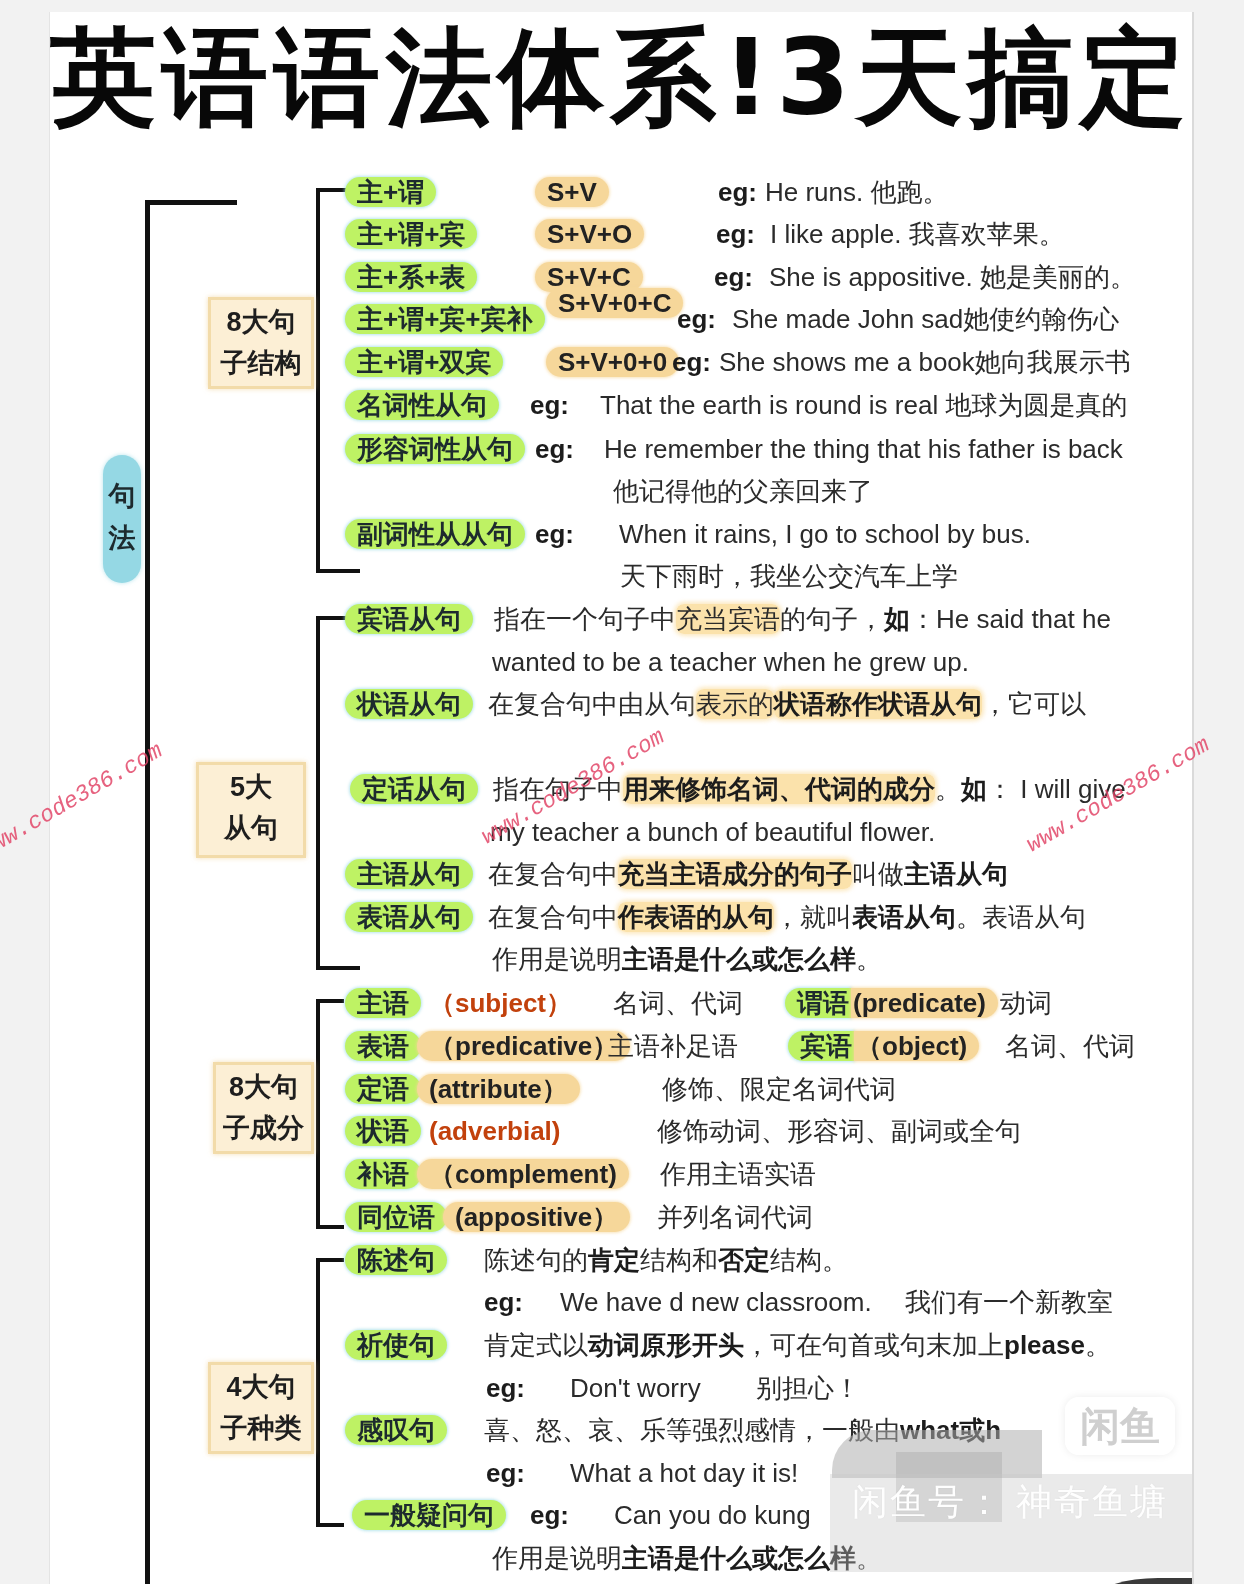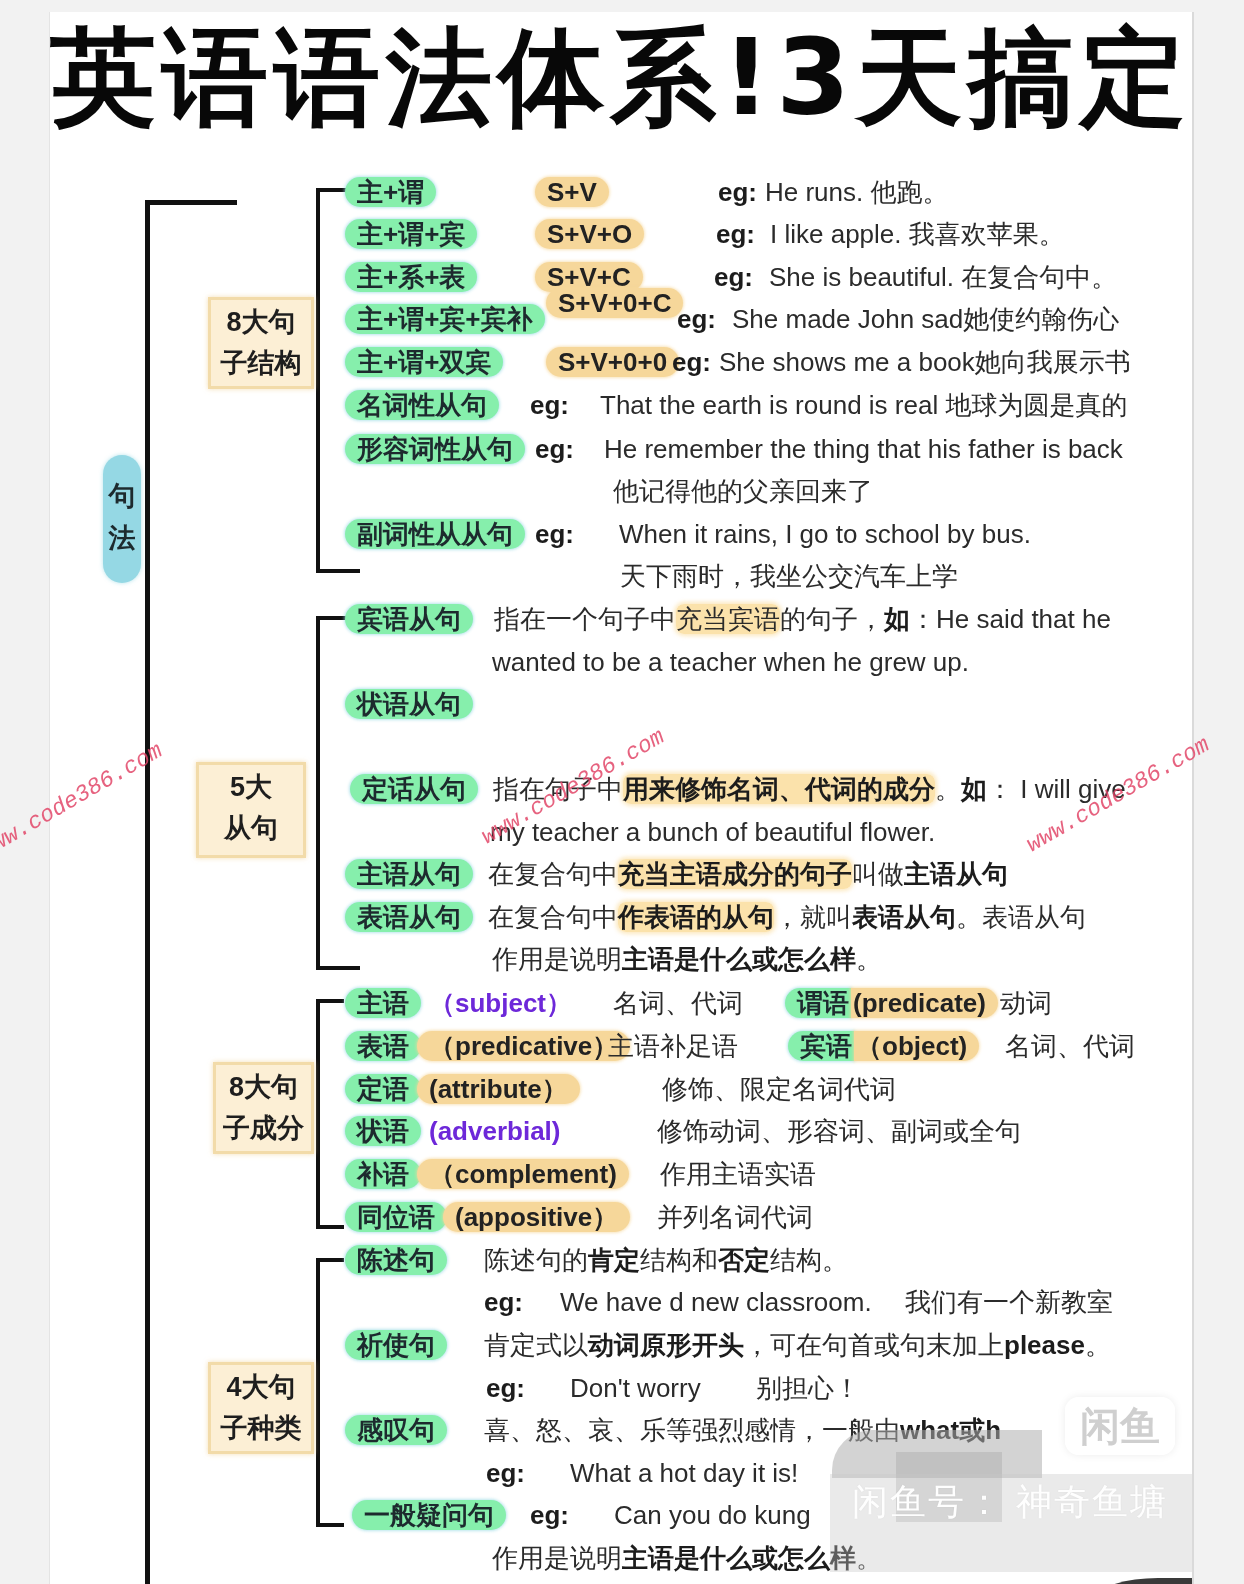--- a/index.html
+++ b/index.html
@@ -5,25 +5,25 @@
   body{margin:0;padding:0;background:#f2f2f2;}
   #canvas{position:relative;width:1244px;height:1584px;background:#f2f2f2;overflow:hidden;
     font-family:"Liberation Sans","DejaVu Sans",sans-serif;color:#2b2b2b;margin-top:12px;}
   .page{position:absolute;left:50px;top:0;width:1142px;height:1584px;background:#fff;
     box-shadow:2px 0 0 #dadada,-1px 0 0 #e4e4e4;}
   .title{position:absolute;left:50px;top:6px;width:1142px;text-align:center;font-size:106px;
     line-height:120px;font-weight:900;color:#080808;letter-spacing:6px;
     font-family:"DejaVu Sans",sans-serif;white-space:nowrap;}
   .t{position:absolute;font-size:26px;line-height:30px;white-space:nowrap;color:#2b2b2b;}
   .b{font-weight:bold;color:#1c1c1c;}
-  .pc{display:inline-block;background:#86efac;border-radius:15px;padding:0 12px;font-weight:bold;
+  .pc{display:inline-block;background:#bef264;border-radius:15px;padding:0 12px;font-weight:bold;
     color:#1d2a2e;height:30px;box-shadow:0 0 3px 1px rgba(149,216,228,.65);}
   .po{display:inline-block;background:#f6d79a;border-radius:15px;padding:0 12px;font-weight:bold;
     color:#222;height:30px;box-shadow:0 0 3px 1px rgba(246,215,154,.65);}
-  .pn{display:inline-block;padding:0 8px;font-weight:bold;color:#6d28d9;height:30px;text-align:center;}
+  .pn{display:inline-block;padding:0 8px;font-weight:bold;color:#c2410c;height:30px;text-align:center;}
   .hl{background:#fbe2ab;border-radius:8px;box-shadow:0 0 4px 2px rgba(251,226,171,.75);}
   .ln{position:absolute;background:#111;}
   .lbl{position:absolute;background:#fcefd5;border:3px solid #f2dba9;box-sizing:border-box;
     font-size:27px;font-weight:bold;line-height:41px;text-align:center;color:#1e1e1e;padding-top:2px;
     box-shadow:0 0 5px rgba(240,210,150,.7);}
   .lbl span{display:block;}
   .root{position:absolute;left:103px;top:443px;width:38px;height:128px;background:#95d8e4;
     border-radius:19px;box-shadow:0 0 4px rgba(149,216,228,.7);text-align:center;
     font-size:27px;font-weight:bold;color:#1d2a2e;}
   .root span{display:block;line-height:42px;}
@@ -71,21 +71,21 @@
   <span class="t" style="left:765px;top:165px">He runs. 他跑。</span>
 
   <span class="t pc" style="left:345px;top:207px">主+谓+宾</span>
   <span class="t po" style="left:535px;top:207px">S+V+O</span>
   <span class="t b" style="left:716px;top:207px">eg:</span>
   <span class="t" style="left:770px;top:207px">I like apple. 我喜欢苹果。</span>
 
   <span class="t pc" style="left:345px;top:250px">主+系+表</span>
   <span class="t po" style="left:535px;top:250px">S+V+C</span>
   <span class="t b" style="left:714px;top:250px">eg:</span>
-  <span class="t" style="left:769px;top:250px">She is beautiful. 在复合句中。</span>
+  <span class="t" style="left:769px;top:250px">She is appositive. 她是美丽的。</span>
 
   <span class="t pc" style="left:345px;top:292px">主+谓+宾+宾补</span>
   <span class="t po" style="left:546px;top:276px">S+V+0+C</span>
   <span class="t b" style="left:677px;top:292px">eg:</span>
   <span class="t" style="left:732px;top:292px">She made John sad她使约翰伤心</span>
 
   <span class="t pc" style="left:345px;top:335px">主+谓+双宾</span>
   <span class="t po" style="left:546px;top:335px">S+V+0+0</span>
   <span class="t b" style="left:672px;top:335px">eg:</span>
   <span class="t" style="left:719px;top:335px">She shows me a book她向我展示书</span>
@@ -114,20 +114,23 @@
 
   <span class="t pc" style="left:345px;top:592px">宾语从句</span>
   <div class="t" style="left:494px;top:592px">
     <span>指在一个句子中</span><span class="hl">充当宾语</span><span>的句子，</span><span class="b">如</span><span>：He said that he</span>
   </div>
   <div class="t" style="left:492px;top:635px">
     <span>wanted to be a teacher when he grew up.</span>
   </div>
 
   <span class="t pc" style="left:345px;top:677px">状语从句</span>
+  <div class="t" style="left:488px;top:677px">
+    <span>在复合句中由从句</span><span class="hl">表示的</span><span class="hl b">状语称作状语从句</span><span>，它可以</span>
+  </div>
 
   <span class="t pc" style="left:350px;top:762px">定话从句</span>
   <div class="t" style="left:490px;top:805px">
     <span>my teacher a bunch of beautiful flower.</span>
   </div>
   <div class="t" style="left:493px;top:762px">
     <span>指在句子中</span><span class="hl b">用来修饰名词、代词的成分</span><span>。</span><span class="b">如</span><span>：  I will give</span>
   </div>
 
   <span class="t pc" style="left:345px;top:847px">主语从句</span>

